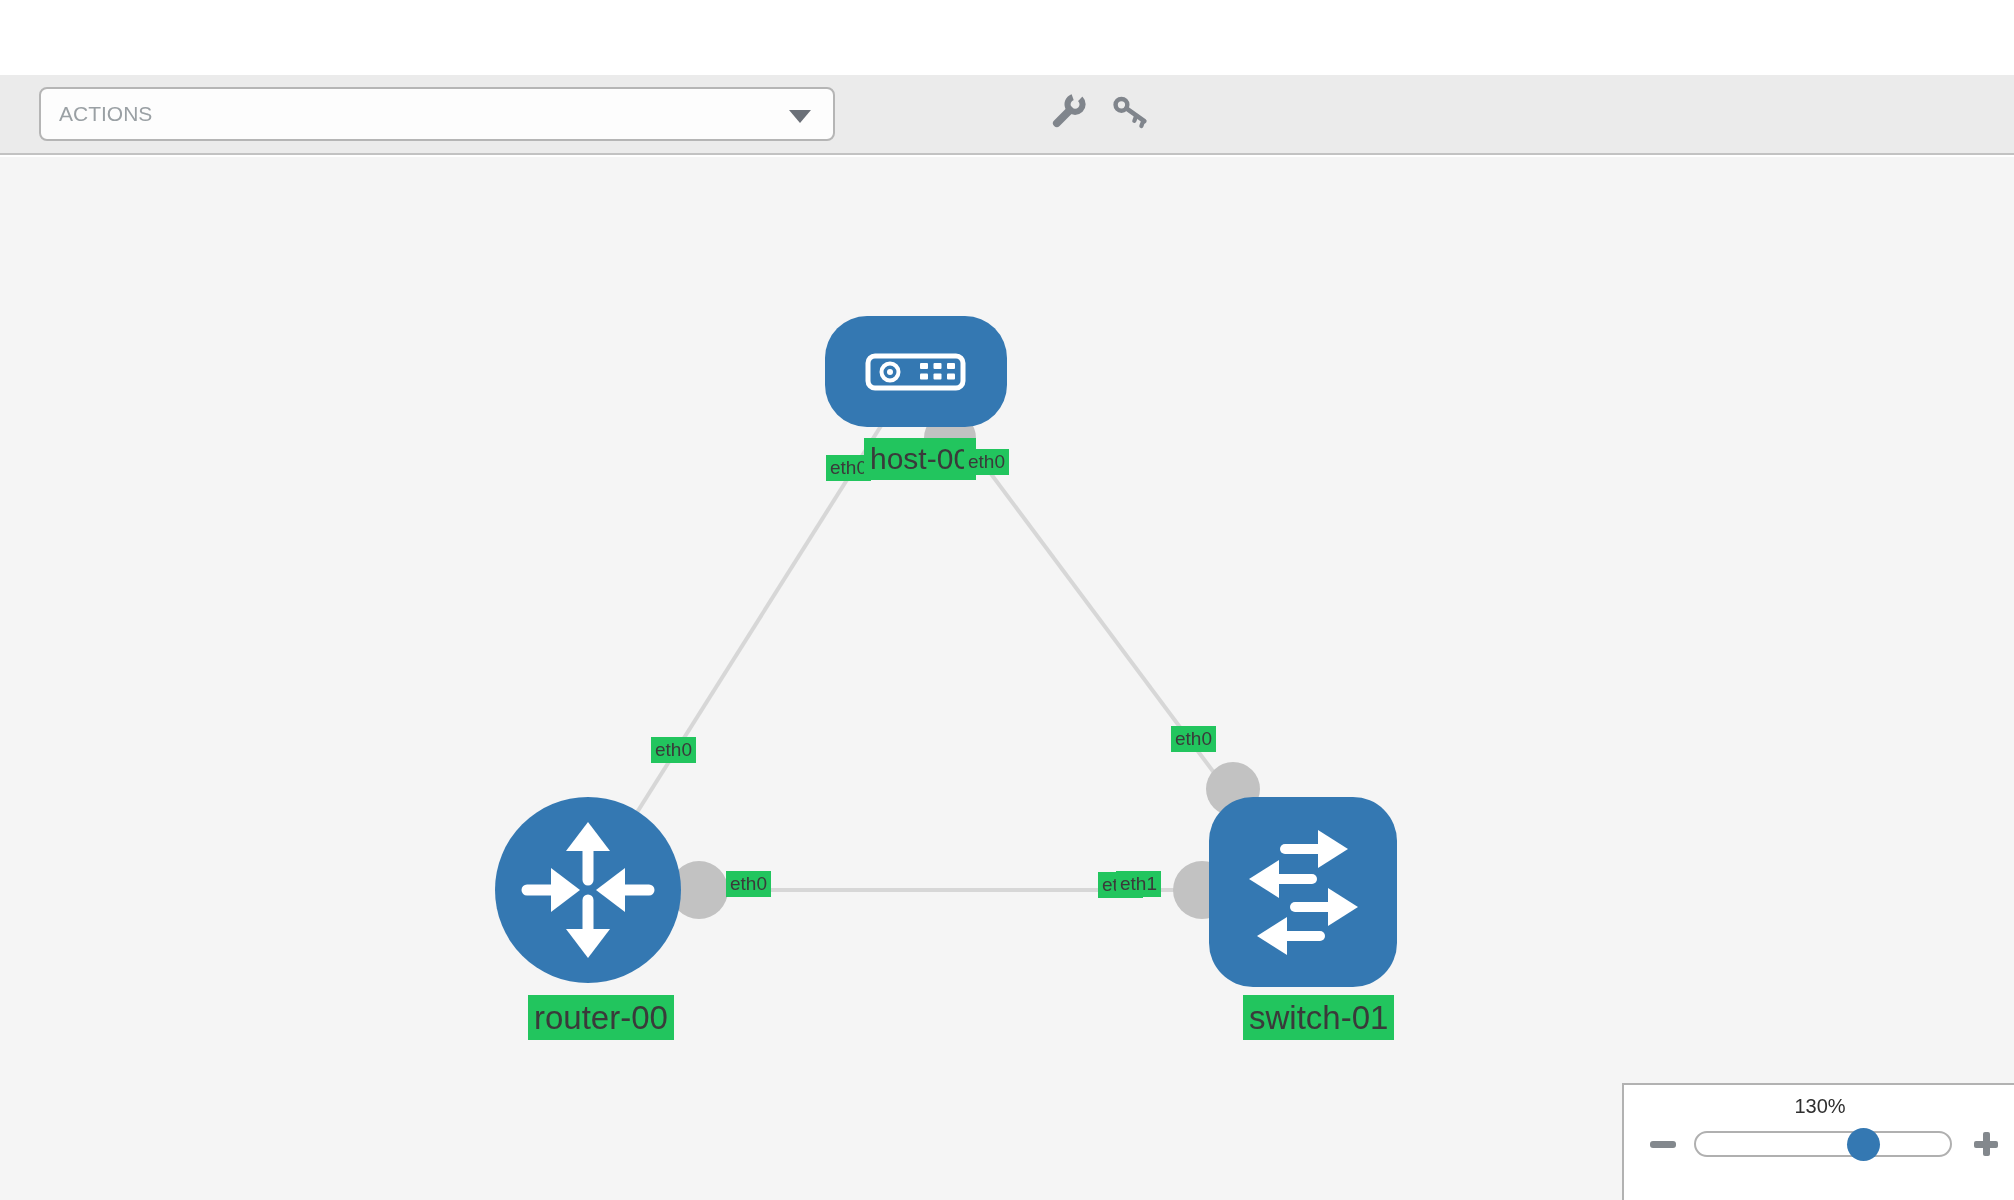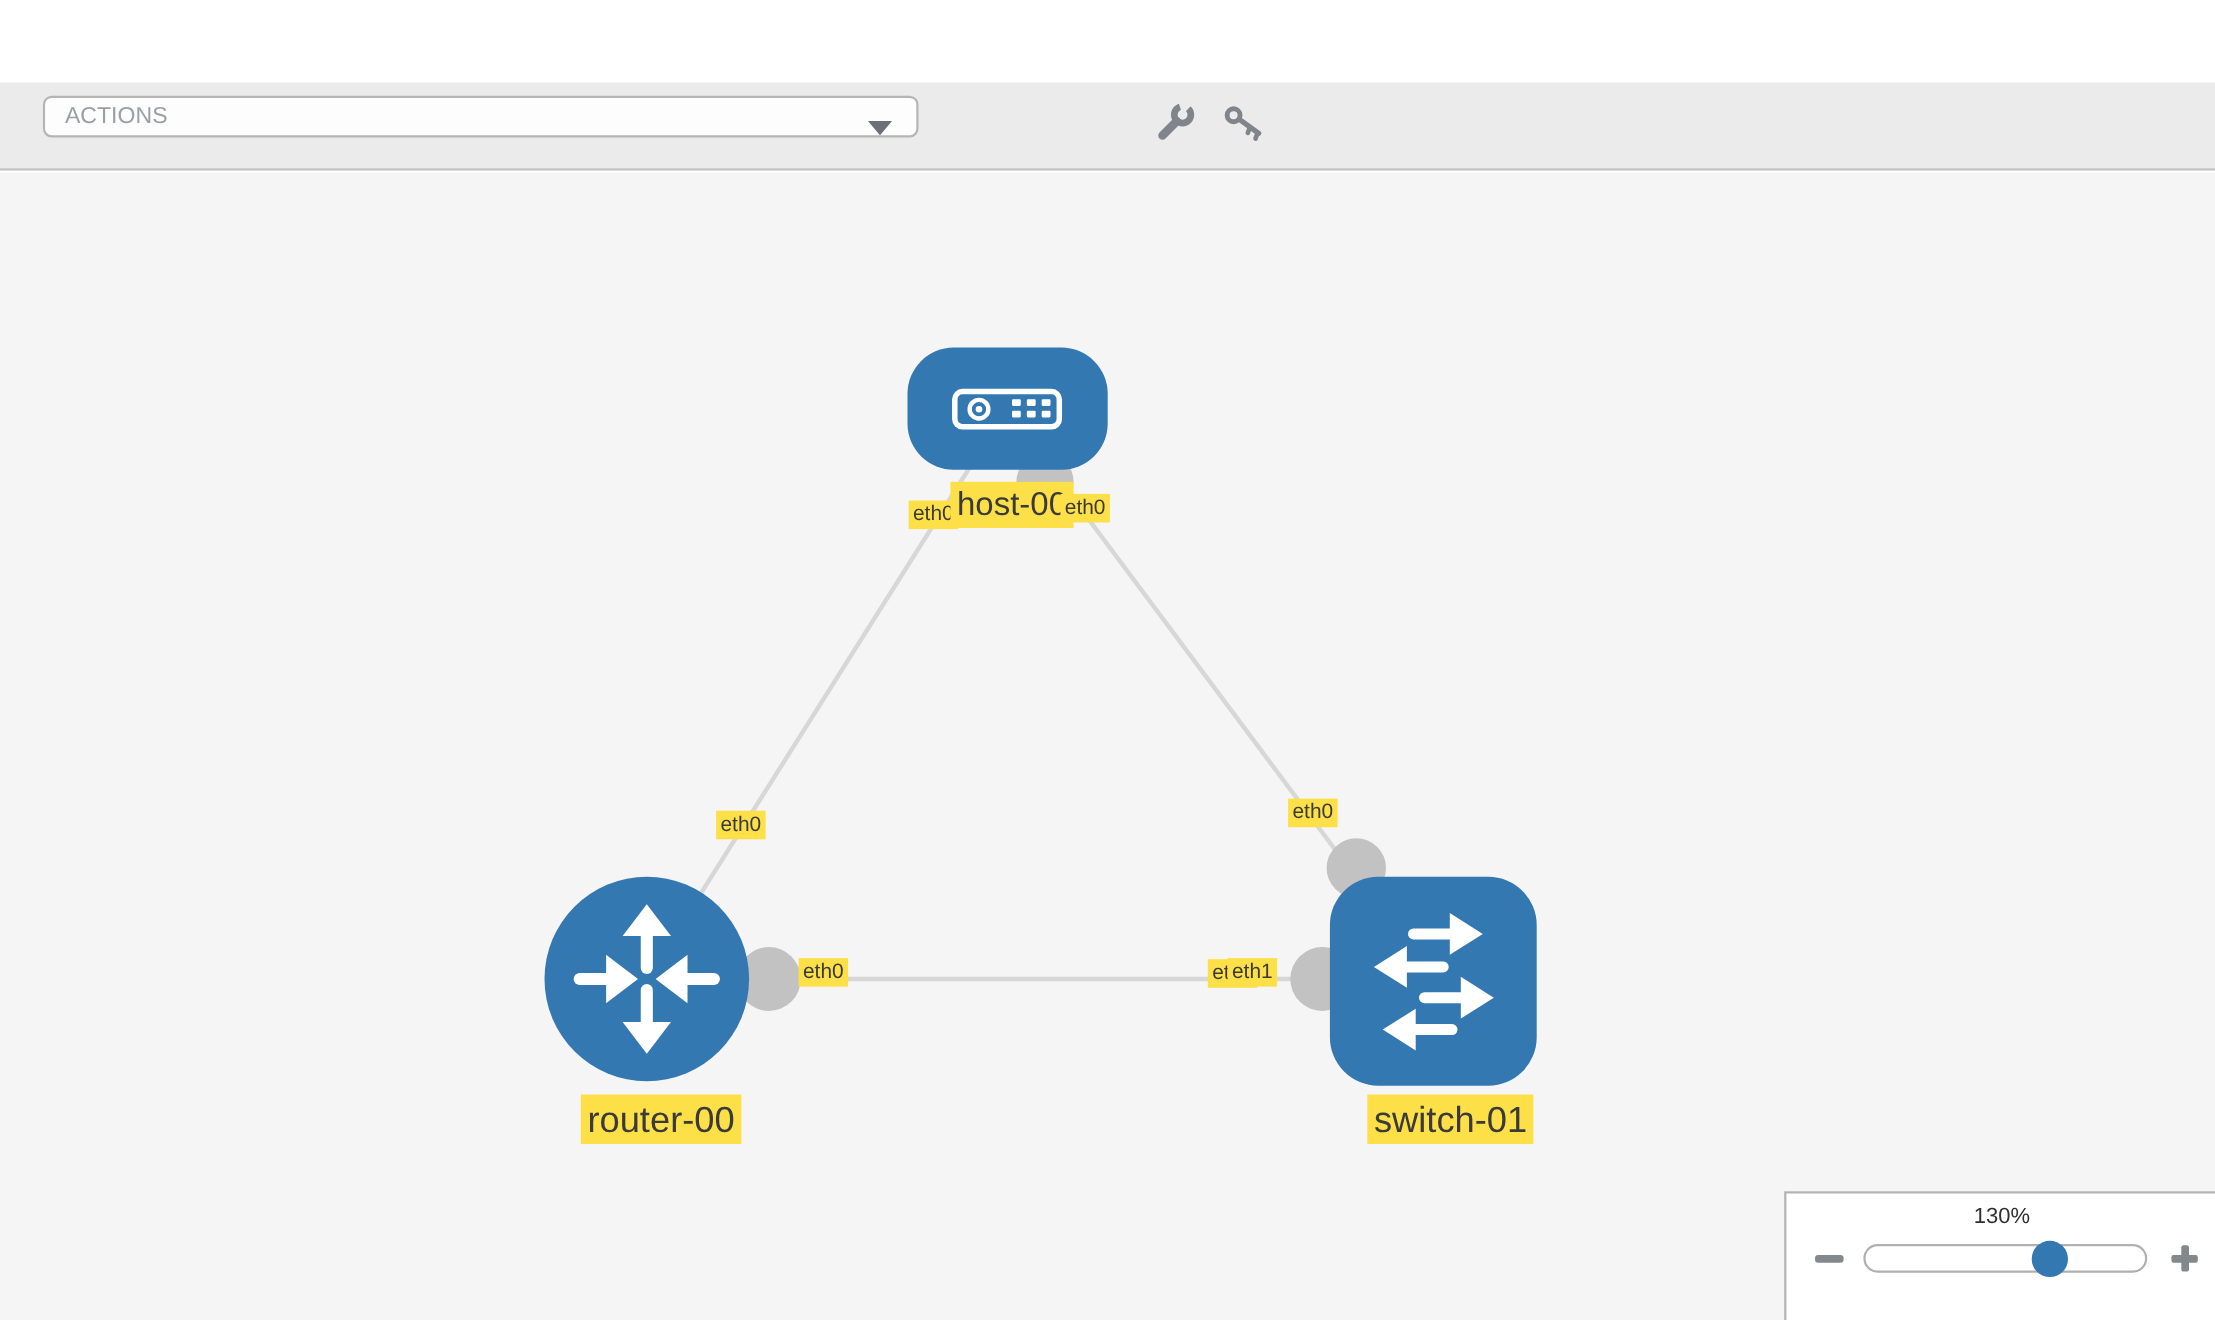--- a/index.html
+++ b/index.html
@@ -20,21 +20,21 @@
        font-size:24px;font-weight:bold;color:var(--title-gray);letter-spacing:.2px;white-space:nowrap;}
   .hdr-title span{margin-right:7px;}
   .hdr-title span:last-child{margin-right:0;}
   .close-btn{position:absolute;left:1945px;top:18px;width:34px;height:34px;border-radius:50%;
        background:#c6c6c6;border:none;cursor:pointer;padding:0;}
   .close-btn svg{display:block;}
 
   
   .tbar{position:absolute;left:0;top:75px;width:2014px;height:80px;background:#ebebeb;
        border-bottom:2px solid #c2c2c2;z-index:5;}
-  .select-box{position:absolute;top:12px;height:38px;background:#fdfdfd;
+  .select-box{position:absolute;top:12px;height:54px;background:#fdfdfd;
        border:2px solid #b5b5b5;border-radius:8px;display:flex;align-items:center;cursor:pointer;}
   .select-box .sel-text{font-size:21px;color:#9aa0a4;padding-left:18px;}
   .caret{position:absolute;right:22px;top:21px;width:0;height:0;
        border-left:11px solid transparent;border-right:11px solid transparent;
        border-top:13px solid #6b7078;}
   .actions-box{left:39px;width:796px;}
   .search-box{left:1182px;width:792px;}
   .tool-btn{position:absolute;background:none;border:none;cursor:pointer;padding:0;}
   .wrench-btn{left:1048px;top:17px;width:40px;height:40px;}
   .key-btn{left:1112px;top:21px;width:40px;height:34px;}
@@ -44,21 +44,21 @@
   svg.topology{position:absolute;left:0;top:0;width:2014px;height:1200px;z-index:1;}
   .link{stroke:var(--link-gray);stroke-width:4px;}
   .connector{fill:var(--connector-gray);}
   .node-shape{fill:var(--node-blue);cursor:pointer;}
   .arrow-line{stroke:#ffffff;stroke-width:11px;stroke-linecap:round;fill:none;}
   .arrow-head{fill:#ffffff;}
   .sw-arrow{stroke-width:10px;}
   .host-icon-stroke{stroke:#ffffff;fill:none;}
 
   
-  .lbl{position:absolute;z-index:3;background:#fde047;color:#3a3a3a;white-space:nowrap;line-height:1.25;}
+  .lbl{position:absolute;z-index:3;background:#22c55e;color:#3a3a3a;white-space:nowrap;line-height:1.25;}
   .if-label{font-size:19px;padding:1px 4px;}
   .node-label{font-size:33px;padding:2px 6px;cursor:pointer;}
   .node-label.big{font-size:30px;text-align:center;}
 
   
   .zoom-panel{position:absolute;left:1622px;top:1083px;width:400px;height:160px;background:#ffffff;
        border:2px solid #b2b2b2;z-index:6;}
   .zoom-value{position:absolute;left:0;top:10px;width:392px;text-align:center;
        font-size:20px;color:#2f2f2f;}
   .zoom-minus{position:absolute;left:26px;top:56px;width:26px;height:7px;border-radius:3px;

